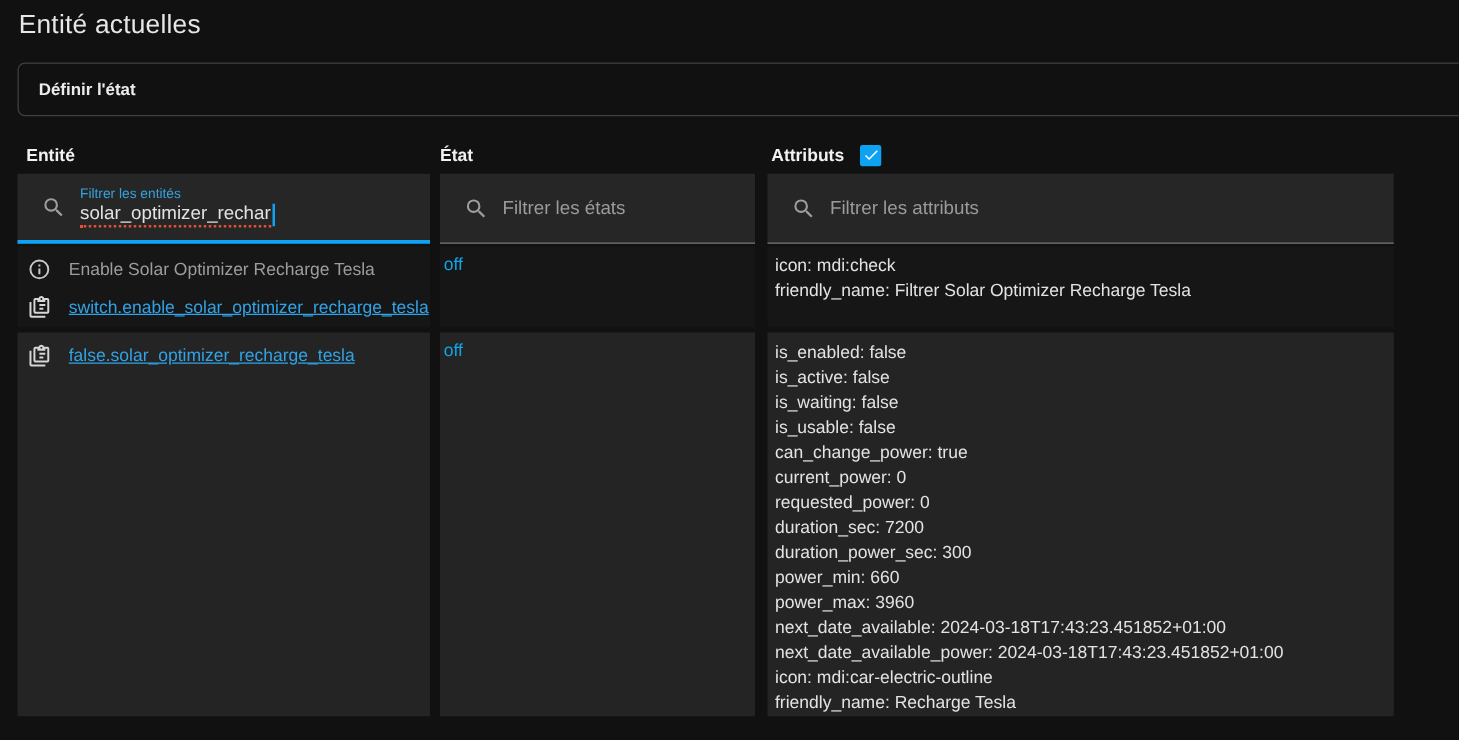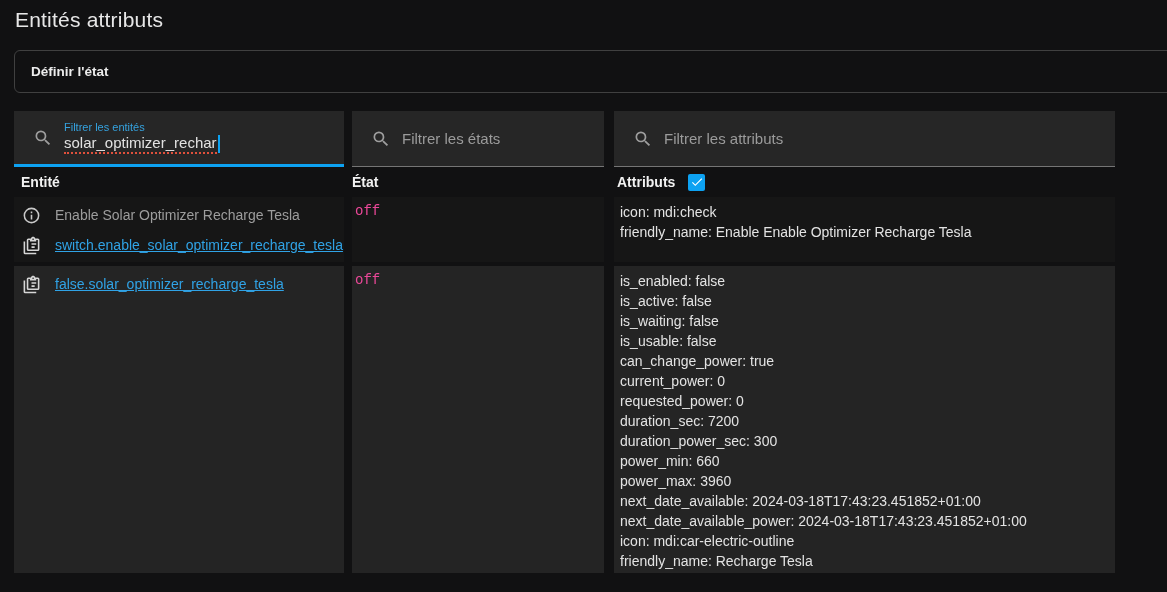--- a/index.html
+++ b/index.html
@@ -74,37 +74,50 @@
   }
   .icon-btn svg{width:19px;height:19px;display:block;}
   .copy-svg{fill:#d6d6d6;}
   .info-svg{fill:#c9c9c9;}
   .elink{
     color:var(--link,#30a3e6);
     font-size:14px;text-decoration:underline;cursor:pointer;
     white-space:nowrap;
   }
   .fname{color:#9d9d9d;font-size:14px;white-space:nowrap;}
-  .state-cell{padding:6px 0 0 3px;font-size:14px;color:#ec4899;font-family:Liberation Mono, monospace;}
+  .state-cell{padding:6px 0 0 3px;font-size:14px;color:#0ea5e9;}
   .attr-cell{
     padding:5px 8px 2px 6px;
     font-size:14px;line-height:20px;color:#e3e3e3;
     white-space:pre-line;
   }
 </style>
 </head>
 <body style="--accent: #0da2f2; --accent-soft: #35a3e0; --link: #30a3e6; --spell-red: #e0503c; --panel-border: #404040;">
 
-<h1 class="page-title">Entités attributs</h1>
+<h1 class="page-title">Entité actuelles</h1>
 
 <div class="set-state">
   <span>Définir l'état</span>
 </div>
 
 <div class="table">
+
+  <div class="cols thead">
+    <div class="c1 th-entity">Entité</div>
+    <div class="c2">État</div>
+    <div class="c3 th-attrs">
+      <span>Attributs</span>
+      <div class="checkbox">
+        <svg viewBox="0 0 24 24" style="display: block;">
+            <path d="M9,16.17L4.83,12L3.41,13.41L9,19L21,7L19.59,5.59L9,16.17Z"></path>
+          </svg>
+      </div>
+    </div>
+  </div>
 
   <div class="cols filters">
     <div class="c1 filter focused" role="textbox">
       <svg class="search-icon" viewBox="0 0 24 24">
           <path d="M9.5,3A6.5,6.5 0 0,1 16,9.5C16,11.11 15.41,12.59 14.44,13.73L14.71,14H15.5L20.5,19L19,20.5L14,15.5V14.71L13.73,14.44C12.59,15.41 11.11,16 9.5,16A6.5,6.5 0 0,1 3,9.5A6.5,6.5 0 0,1 9.5,3M9.5,5C7,5 5,7 5,9.5C5,12 7,14 9.5,14C12,14 14,12 14,9.5C14,7 12,5 9.5,5Z"></path>
         </svg>
       <div class="fcol">
         <div class="flabel">Filtrer les entités</div>
         <div class="fvalue">
           <span class="text">solar_optimizer_rechar</span>
@@ -119,33 +132,20 @@
       <span>Filtrer les états</span>
     </div>
     <div class="c3 filter" role="textbox">
       <svg class="search-icon" viewBox="0 0 24 24">
           <path d="M9.5,3A6.5,6.5 0 0,1 16,9.5C16,11.11 15.41,12.59 14.44,13.73L14.71,14H15.5L20.5,19L19,20.5L14,15.5V14.71L13.73,14.44C12.59,15.41 11.11,16 9.5,16A6.5,6.5 0 0,1 3,9.5A6.5,6.5 0 0,1 9.5,3M9.5,5C7,5 5,7 5,9.5C5,12 7,14 9.5,14C12,14 14,12 14,9.5C14,7 12,5 9.5,5Z"></path>
         </svg>
       <span>Filtrer les attributs</span>
     </div>
   </div>
 
-  <div class="cols thead">
-    <div class="c1 th-entity">Entité</div>
-    <div class="c2">État</div>
-    <div class="c3 th-attrs">
-      <span>Attributs</span>
-      <div class="checkbox">
-        <svg viewBox="0 0 24 24" style="display: block;">
-            <path d="M9,16.17L4.83,12L3.41,13.41L9,19L21,7L19.59,5.59L9,16.17Z"></path>
-          </svg>
-      </div>
-    </div>
-  </div>
-
   <div>
   <div class="cols trow">
     <div class="c1 cell entity-cell">
       <div class="eline">
         <button class="icon-btn">
           <svg class="info-svg" viewBox="0 0 24 24">
                 <path d="M11,9H13V7H11M12,20C7.59,20 4,16.41 4,12C4,7.59 7.59,4 12,4C16.41,4 20,7.59 20,12C20,16.41 16.41,20 12,20M12,2A10,10 0 0,0 2,12A10,10 0 0,0 12,22A10,10 0 0,0 22,12A10,10 0 0,0 12,2M11,17H13V11H11V17Z"></path>
               </svg>
         </button>
         <span class="fname">Enable Solar Optimizer Recharge Tesla</span>
@@ -154,21 +154,21 @@
         <button class="icon-btn">
           <svg class="copy-svg" viewBox="0 0 24 24">
                 <path d="M4,7V21H18V23H4A2,2 0 0,1 2,21V7H4M20,3A2,2 0 0,1 22,5V17A2,2 0 0,1 20,19H8A2,2 0 0,1 6,17V5A2,2 0 0,1 8,3H11.18C11.6,1.84 12.7,1 14,1C15.3,1 16.4,1.84 16.82,3H20M14,3A1,1 0 0,0 13,4A1,1 0 0,0 14,5A1,1 0 0,0 15,4A1,1 0 0,0 14,3M10,7V5H8V17H20V5H18V7H10M12,9H18V11H12V9M12,13H16V15H12V13Z"></path>
               </svg>
         </button>
         <a class="elink">switch.enable_solar_optimizer_recharge_tesla</a>
       </div>
     </div>
     <div class="c2 cell state-cell">off</div>
     <div class="c3 cell attr-cell">icon: mdi:check
-friendly_name: Enable Enable Optimizer Recharge Tesla</div>
+friendly_name: Filtrer Solar Optimizer Recharge Tesla</div>
   </div>
 
   <div class="cols trow">
     <div class="c1 cell entity-cell">
       <div class="eline">
         <button class="icon-btn">
           <svg class="copy-svg" viewBox="0 0 24 24">
                 <path d="M4,7V21H18V23H4A2,2 0 0,1 2,21V7H4M20,3A2,2 0 0,1 22,5V17A2,2 0 0,1 20,19H8A2,2 0 0,1 6,17V5A2,2 0 0,1 8,3H11.18C11.6,1.84 12.7,1 14,1C15.3,1 16.4,1.84 16.82,3H20M14,3A1,1 0 0,0 13,4A1,1 0 0,0 14,5A1,1 0 0,0 15,4A1,1 0 0,0 14,3M10,7V5H8V17H20V5H18V7H10M12,9H18V11H12V9M12,13H16V15H12V13Z"></path>
               </svg>
         </button>

